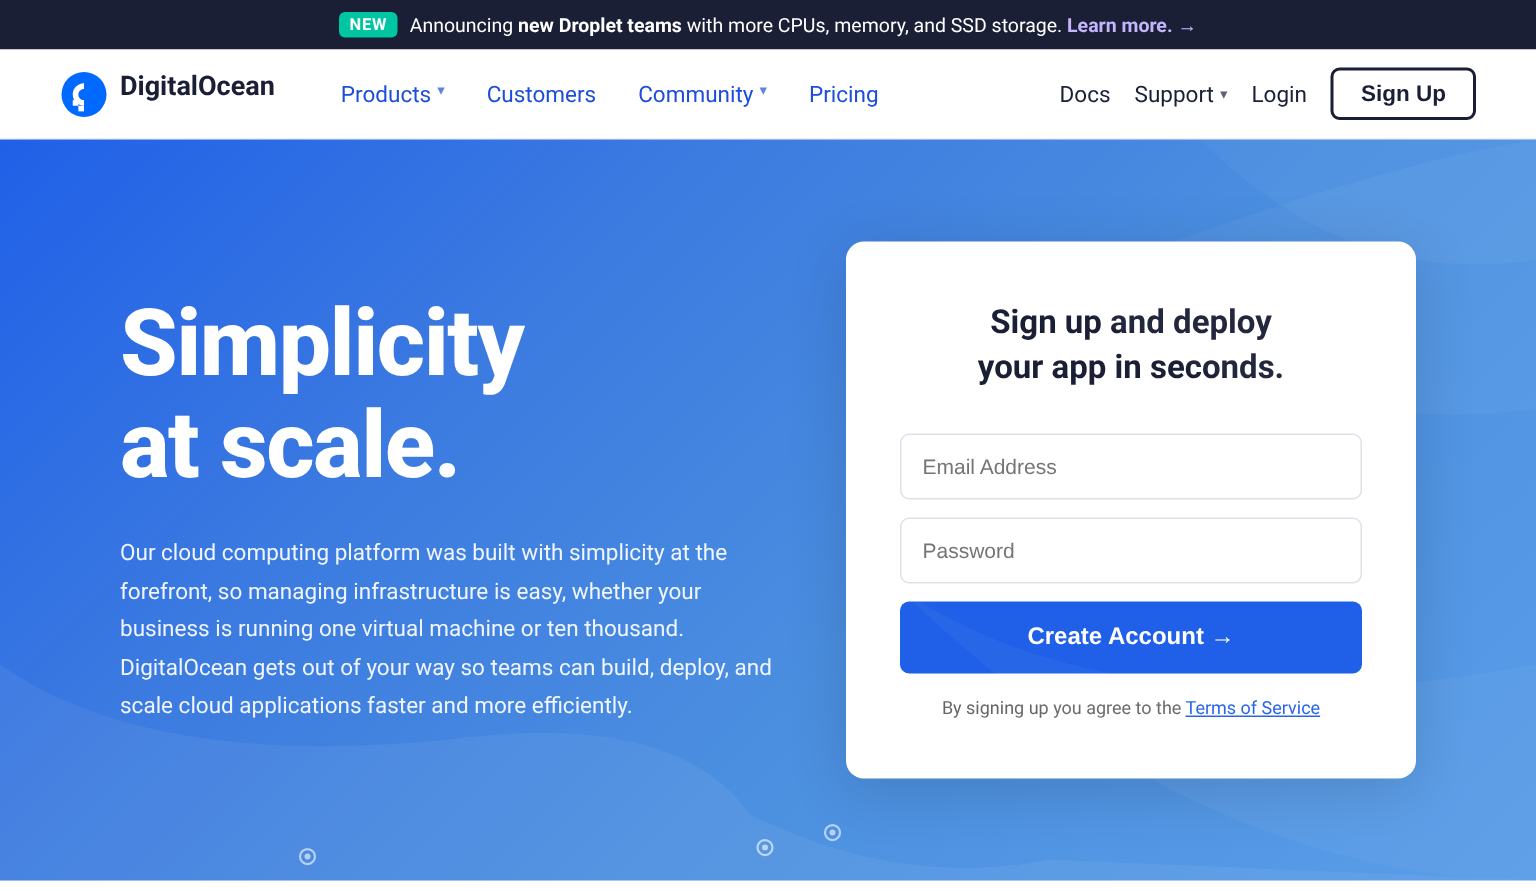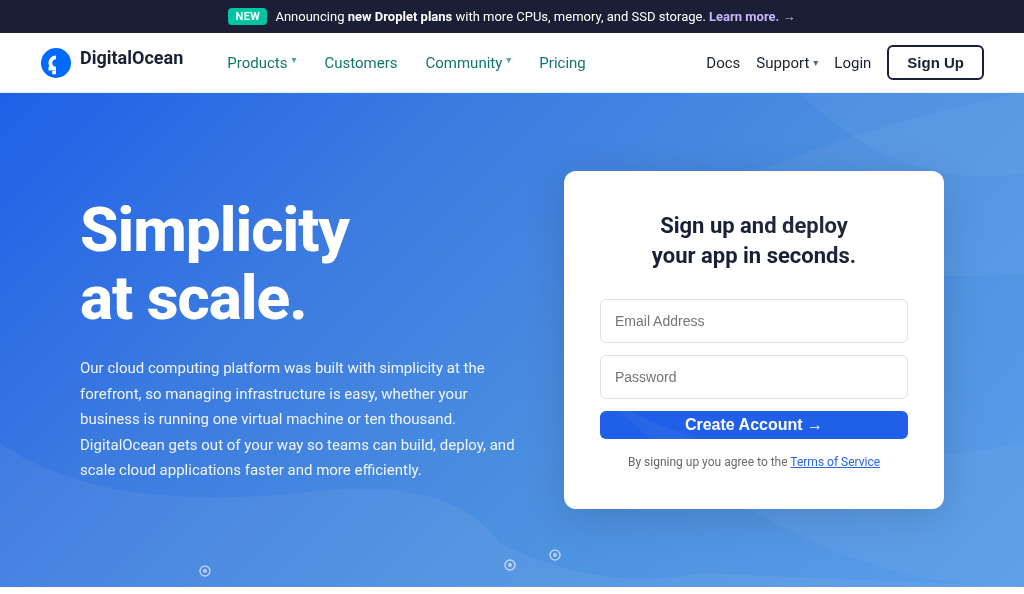--- a/index.html
+++ b/index.html
@@ -52,21 +52,21 @@
     }
     .nav-links {
       display: flex;
       align-items: center;
       gap: 4px;
       flex: 1;
     }
     .nav-item {
       padding: 8px 12px;
       font-size: 15px;
-      color: #0f766e;
+      color: #1d4ed8;
       cursor: pointer;
       display: flex;
       align-items: flex-start;
       gap: 4px;
       border-radius: 4px;
     }
     .nav-right {
       display: flex;
       align-items: center;
       gap: 16px;
@@ -158,21 +158,21 @@
       color: #666;
       outline: none;
       background: #fff;
     }
     .create-account-btn {
       width: 100%;
       background: #2060e8;
       color: #fff;
       border: none;
       border-radius: 6px;
-      padding: 5px;
+      padding: 15px;
       font-size: 16px;
       font-weight: 600;
       cursor: pointer;
       display: flex;
       align-items: center;
       justify-content: center;
       gap: 8px;
       margin-top: 11px;
       margin-bottom: 16px;
     }
@@ -191,21 +191,21 @@
       opacity: 0.7;
     }
   </style>
 </head>
 <body>
 
 <div class="announcement-bar">
   <span class="new-badge">NEW</span>
   <span>
     <span>Announcing </span>
-    <strong>new Droplet plans</strong>
+    <strong>new Droplet teams</strong>
     <span> with more CPUs, memory, and SSD storage. </span>
     <a href="#">Learn more. →</a>
   </span>
 </div>
 
 <nav class="navbar">
   <a href="#" class="logo">
     <svg class="logo-icon" viewBox="0 0 32 32" fill="none" xmlns="http://www.w3.org/2000/svg">
       <circle cx="16" cy="16" r="15" fill="#0069ff"></circle>
       <path d="M16 8.5C11.86 8.5 8.5 11.86 8.5 16c0 4.14 3.36 7.5 7.5 7.5v-3.75c-2.07 0-3.75-1.68-3.75-3.75S13.93 12.25 16 12.25v-3.75z" fill="white"></path>

